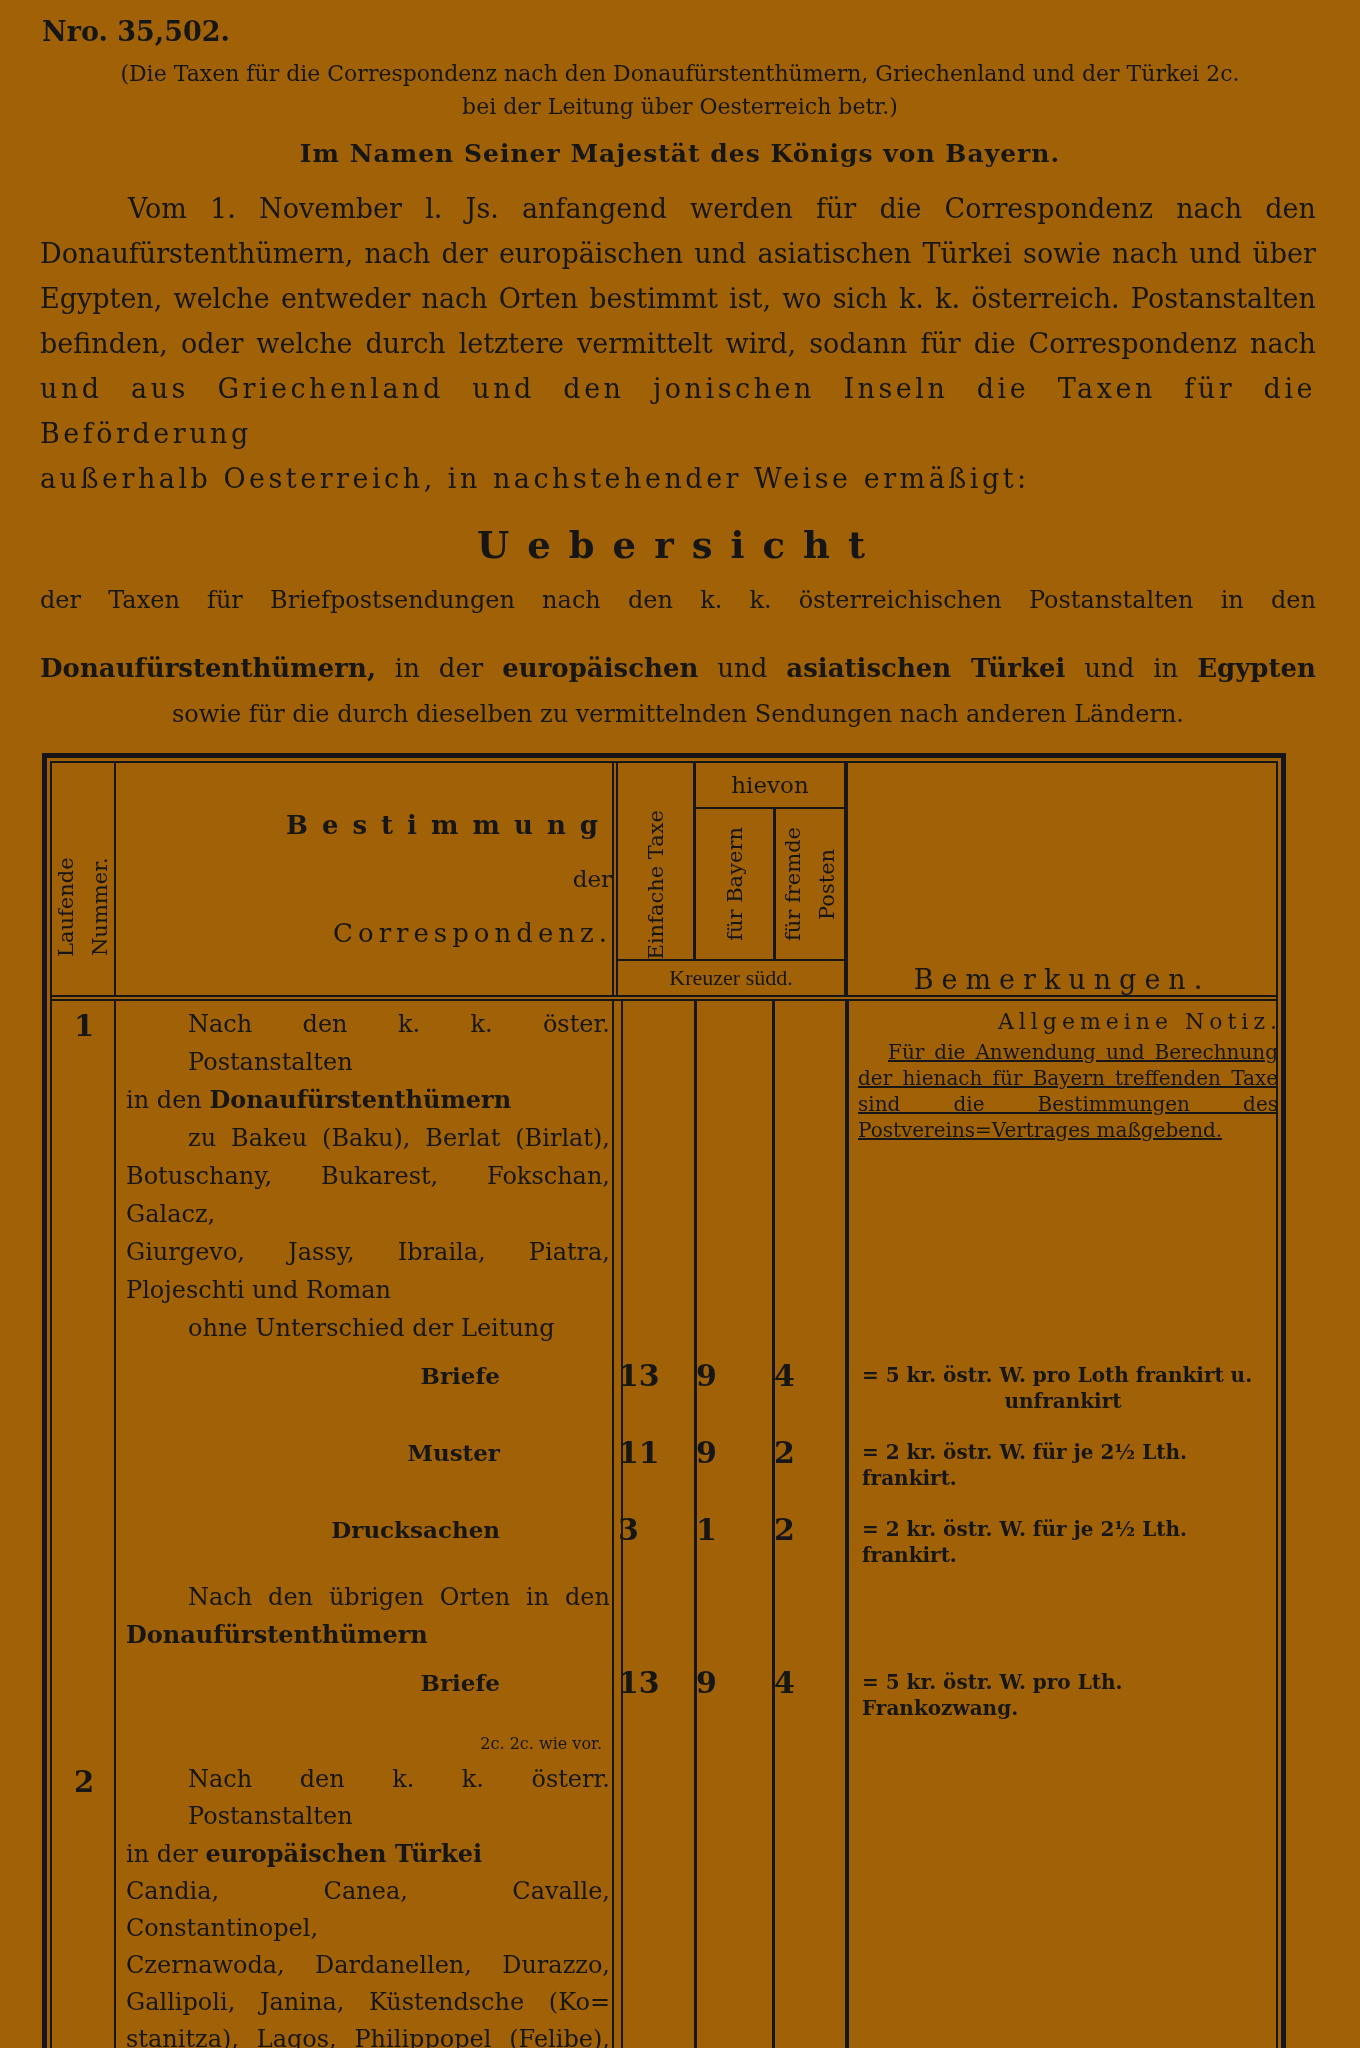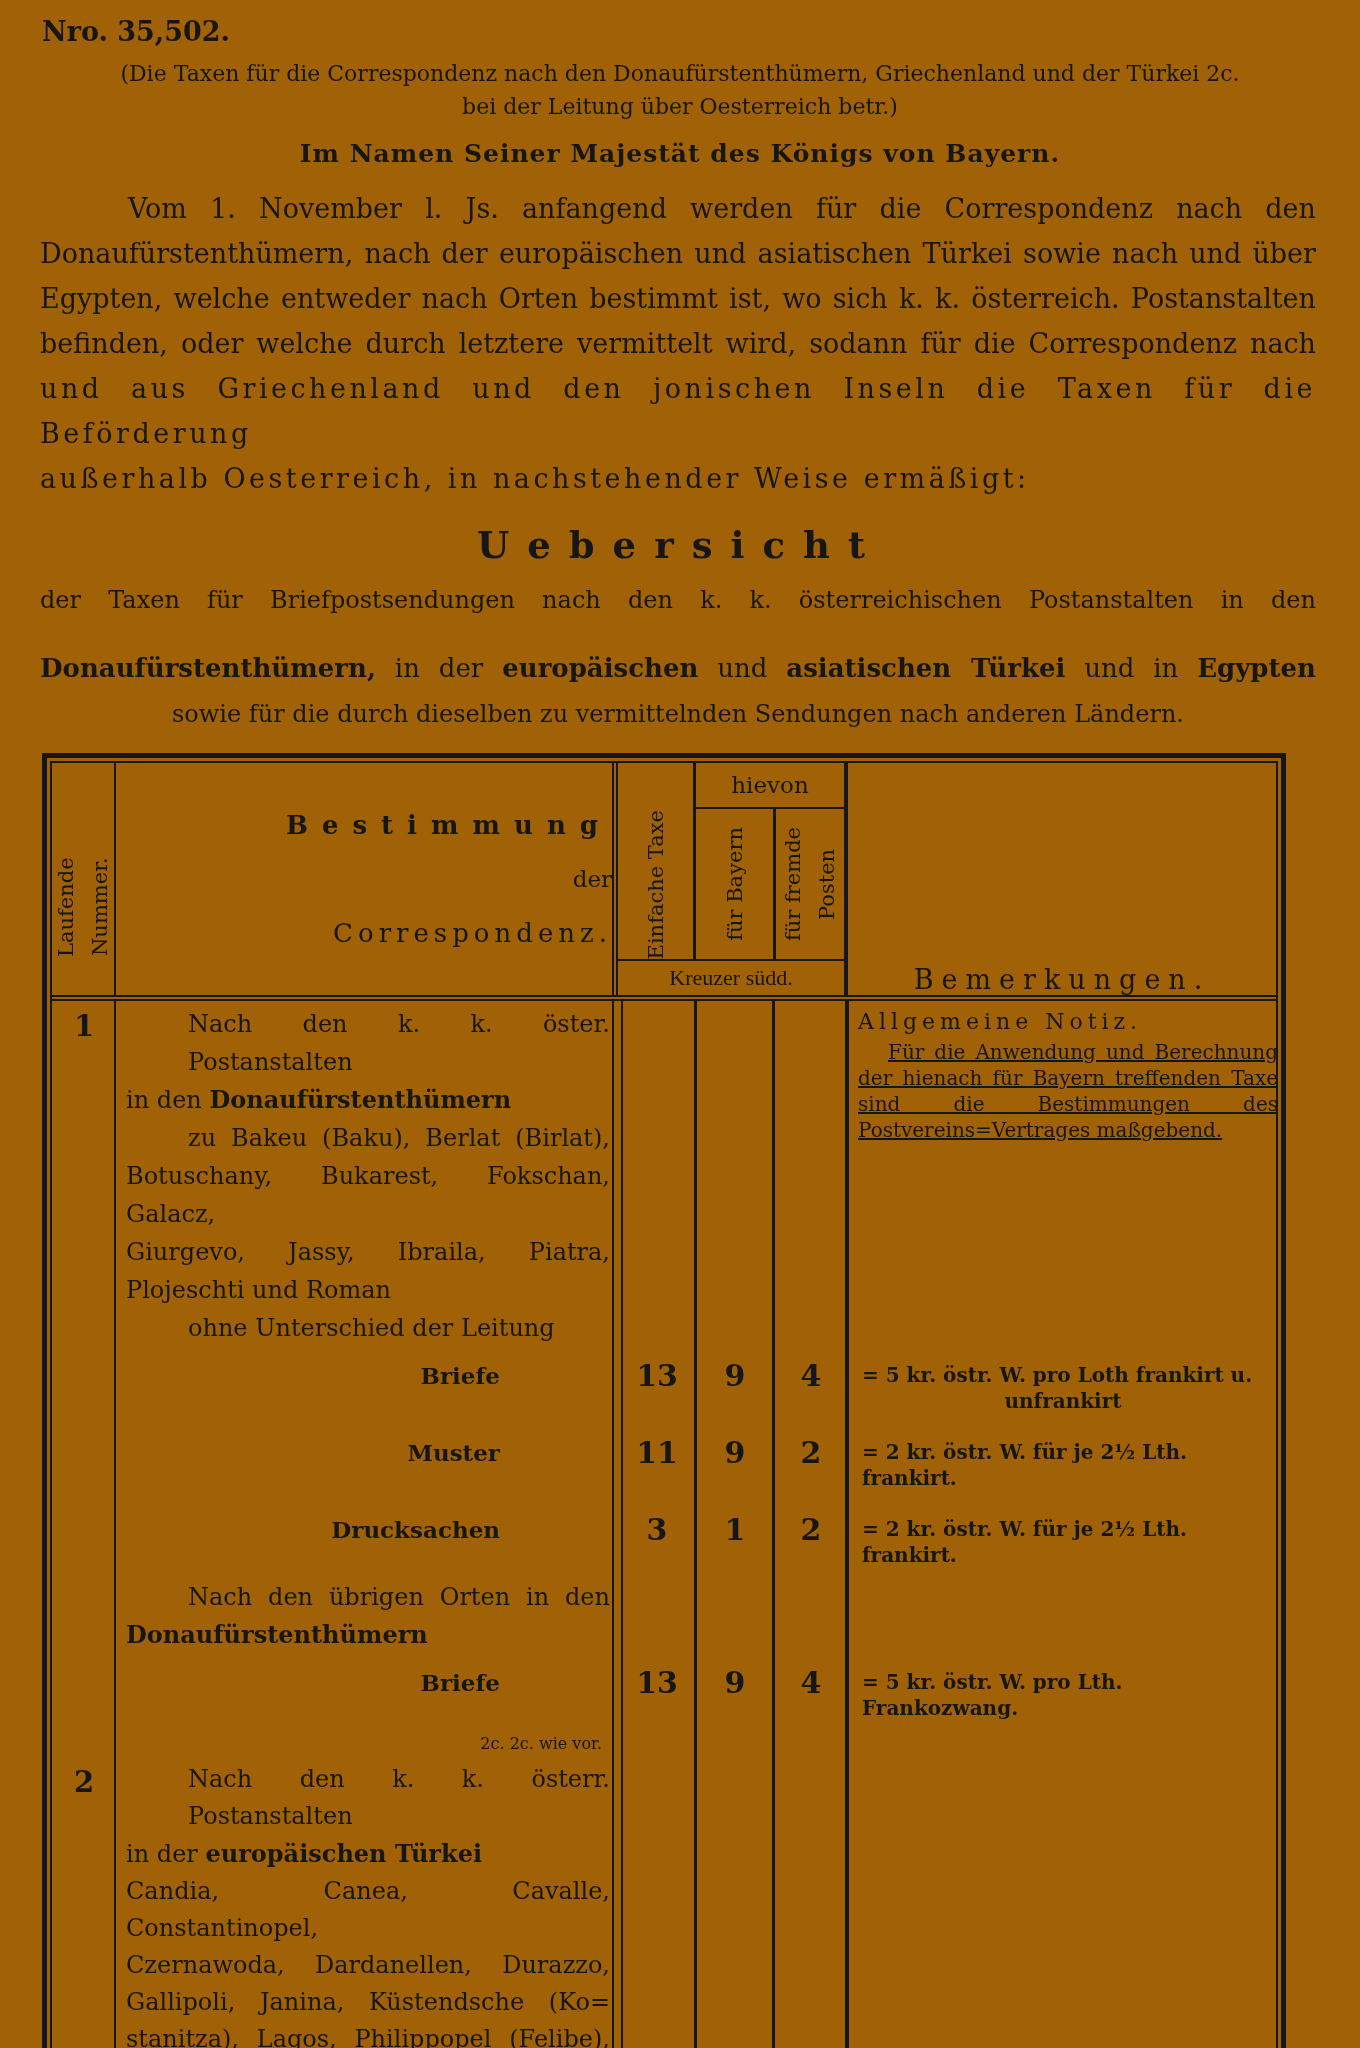--- a/index.html
+++ b/index.html
@@ -59,25 +59,25 @@
   .g-content{flex:1;min-width:0;padding-top:4px;}
   .line-desc{width:502px;font-size:24px;line-height:38px;padding:0 8px 0 10px;box-sizing:border-box;}
   .compact .line-desc{line-height:37px;}
   .line-desc .bb{font-weight:bold;}
   .line-desc.ind{padding-left:72px;}
   .line-desc.fill{text-align:justify;text-align-last:justify;}
   .line-desc.right{text-align:right;padding-right:16px;}
   .line-desc.small{font-size:16px;line-height:26px;}
   .line-entry{display:grid;grid-template-columns:502px 78px 78px 74px 1fr;align-items:start;padding:12px 0 10px;font-weight:bold;}
   .e-label{font-size:23px;text-align:right;padding-right:118px;line-height:33px;}
-  .e-val{font-size:30px;text-align:center;line-height:33px;}
+  .e-val{font-size:30px;line-height:33px;}
   .e-remark{font-size:20px;line-height:26px;padding:3px 12px 0 14px;}
   .e-remark .r2{text-align:center;}
   .notiz{position:absolute;left:806px;top:4px;width:424px;}
-  .notiz .n-title{text-align:left;font-size:22px;letter-spacing:5px;line-height:34px;}
+  .notiz .n-title{text-align:right;font-size:22px;letter-spacing:5px;line-height:34px;}
   .notiz .n-body{font-size:20px;line-height:26px;text-align:justify;text-indent:30px;padding-right:4px;text-decoration:underline;}
 </style>
 </head>
 <body>
 
 <div class="page">
 
   <div class="doc-number">Nro. 35,502.</div>
 
   <div class="subject">

